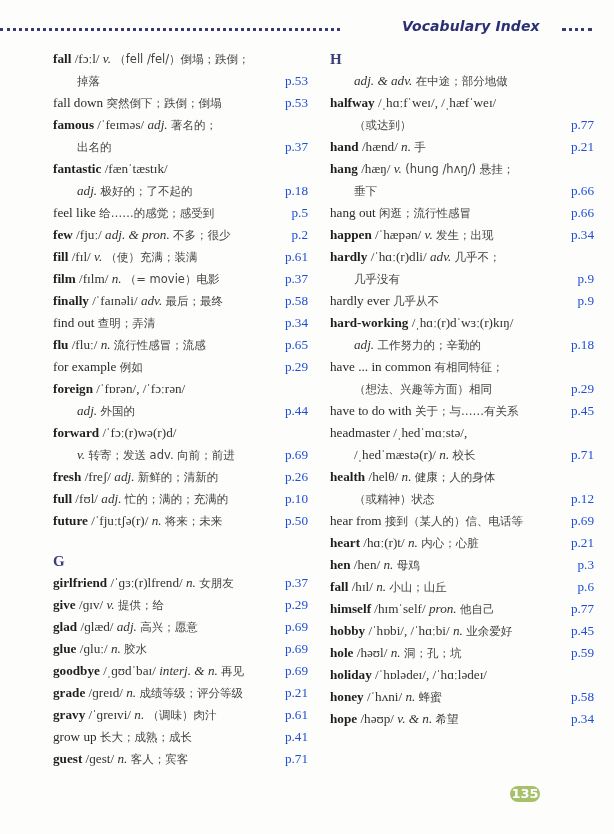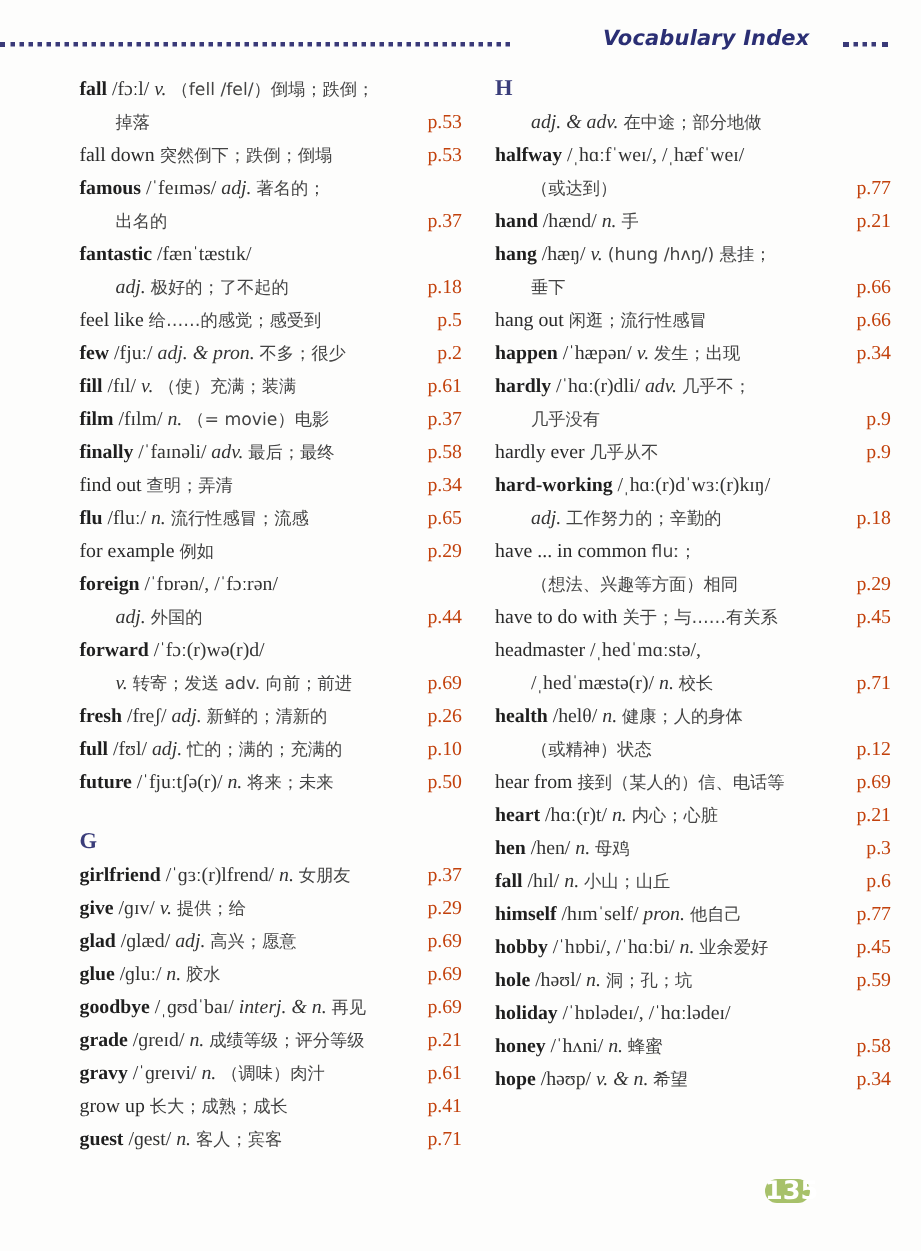--- a/index.html
+++ b/index.html
@@ -31,30 +31,30 @@
     font-size: 13.2px; line-height: 22px;
   }
   .col.left { left: 53px; width: 255px; }
   .col.right { left: 330px; width: 264px; }
   .row { position: relative; white-space: nowrap; padding-right: 40px; }
   .row.cont { padding-left: 24px; }
   .word { font-weight: bold; color: #1f1f1f; }
   .ipa { color: #333; }
   .pos { font-style: italic; color: #333; }
   .zh { color: #444; font-family: "DejaVu Sans", sans-serif; font-size: 11.5px; }
-  .page { position: absolute; right: 0; top: 0; color: #c2410c; }
+  .page { position: absolute; right: 0; top: 0; color: #1d4ed8; }
   .section-letter {
     font-family: "Liberation Serif", serif; font-weight: bold;
     font-size: 15px; color: #3a3d7a; line-height: 22px;
   }
   .gap { height: 18px; }
   .page-number {
     position: absolute; left: 510px; top: 786px; width: 30px; height: 16px;
     border-radius: 9px; background: #a7c16a; color: #fff;
-    font-family: "DejaVu Sans", sans-serif; font-weight: bold; font-size: 17px;
+    font-family: "DejaVu Sans", sans-serif; font-weight: bold; font-size: 13px;
     text-align: center; line-height: 16px;
   }
 </style>
 </head>
 <body>
 
 <div class="header">
   <div class="dots"></div>
   <span class="title">Vocabulary Index</span>
   <div class="dots-right"></div>
@@ -103,21 +103,21 @@
     <div class="row"><span class="word">hand</span> <span class="ipa">/hænd/</span> <span class="pos">n.</span> <span class="zh">手</span><span class="page">p.21</span></div>
     <div class="row"><span class="word">hang</span> <span class="ipa">/hæŋ/</span> <span class="pos">v.</span> <span class="zh">(hung /hʌŋ/) 悬挂；</span></div>
     <div class="row cont"><span class="zh">垂下</span><span class="page">p.66</span></div>
     <div class="row"><span class="">hang out</span>  <span class="zh">闲逛；流行性感冒</span><span class="page">p.66</span></div>
     <div class="row"><span class="word">happen</span> <span class="ipa">/ˈhæpən/</span> <span class="pos">v.</span> <span class="zh">发生；出现</span><span class="page">p.34</span></div>
     <div class="row"><span class="word">hardly</span> <span class="ipa">/ˈhɑː(r)dli/</span> <span class="pos">adv.</span> <span class="zh">几乎不；</span></div>
     <div class="row cont"><span class="zh">几乎没有</span><span class="page">p.9</span></div>
     <div class="row"><span class="">hardly ever</span>  <span class="zh">几乎从不</span><span class="page">p.9</span></div>
     <div class="row"><span class="word">hard-working</span> <span class="ipa">/ˌhɑː(r)dˈwɜː(r)kɪŋ/</span> </div>
     <div class="row cont"><span class="pos">adj.</span> <span class="zh">工作努力的；辛勤的</span><span class="page">p.18</span></div>
-    <div class="row"><span class="">have ... in common</span>  <span class="zh">fluː；</span></div>
+    <div class="row"><span class="">have ... in common</span>  <span class="zh">有相同特征；</span></div>
     <div class="row cont"><span class="zh">（想法、兴趣等方面）相同</span><span class="page">p.29</span></div>
     <div class="row"><span class="">have to do with</span>  <span class="zh">关于；与……有关系</span><span class="page">p.45</span></div>
     <div class="row"><span class="">headmaster</span> <span class="ipa">/ˌhedˈmɑːstə/,</span> </div>
     <div class="row cont"><span class="ipa">/ˌhedˈmæstə(r)/</span> <span class="pos">n.</span> <span class="zh">校长</span><span class="page">p.71</span></div>
     <div class="row"><span class="word">health</span> <span class="ipa">/helθ/</span> <span class="pos">n.</span> <span class="zh">健康；人的身体</span></div>
     <div class="row cont"><span class="zh">（或精神）状态</span><span class="page">p.12</span></div>
     <div class="row"><span class="">hear from</span>  <span class="zh">接到（某人的）信、电话等</span><span class="page">p.69</span></div>
     <div class="row"><span class="word">heart</span> <span class="ipa">/hɑː(r)t/</span> <span class="pos">n.</span> <span class="zh">内心；心脏</span><span class="page">p.21</span></div>
     <div class="row"><span class="word">hen</span> <span class="ipa">/hen/</span> <span class="pos">n.</span> <span class="zh">母鸡</span><span class="page">p.3</span></div>
     <div class="row"><span class="word">fall</span> <span class="ipa">/hɪl/</span> <span class="pos">n.</span> <span class="zh">小山；山丘</span><span class="page">p.6</span></div>

